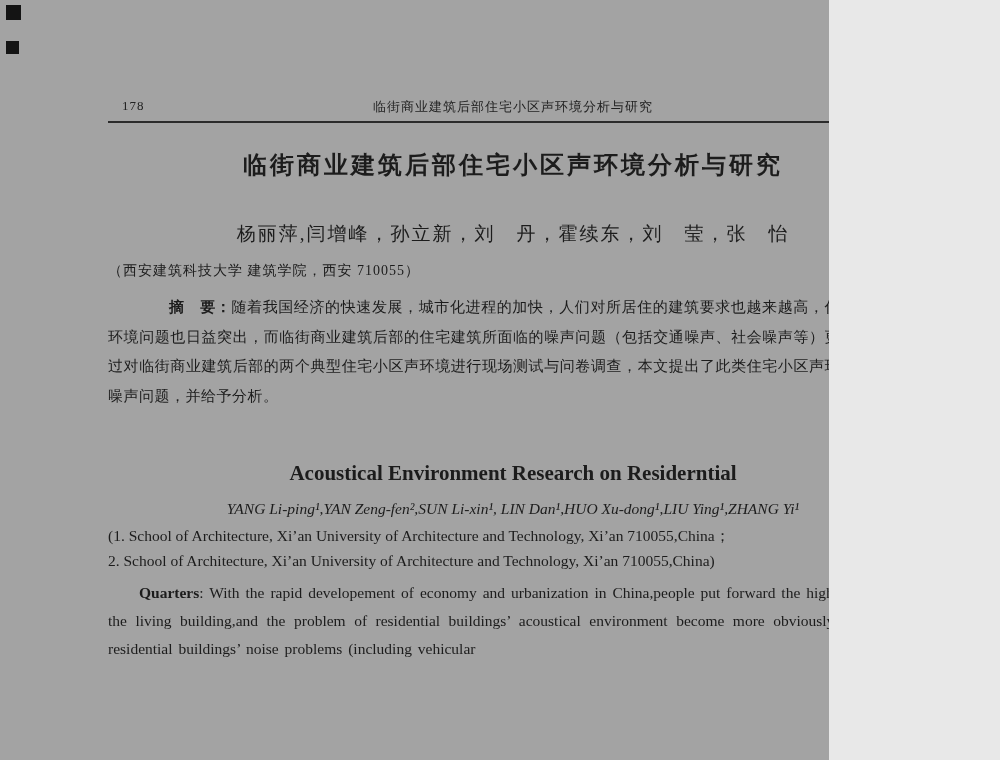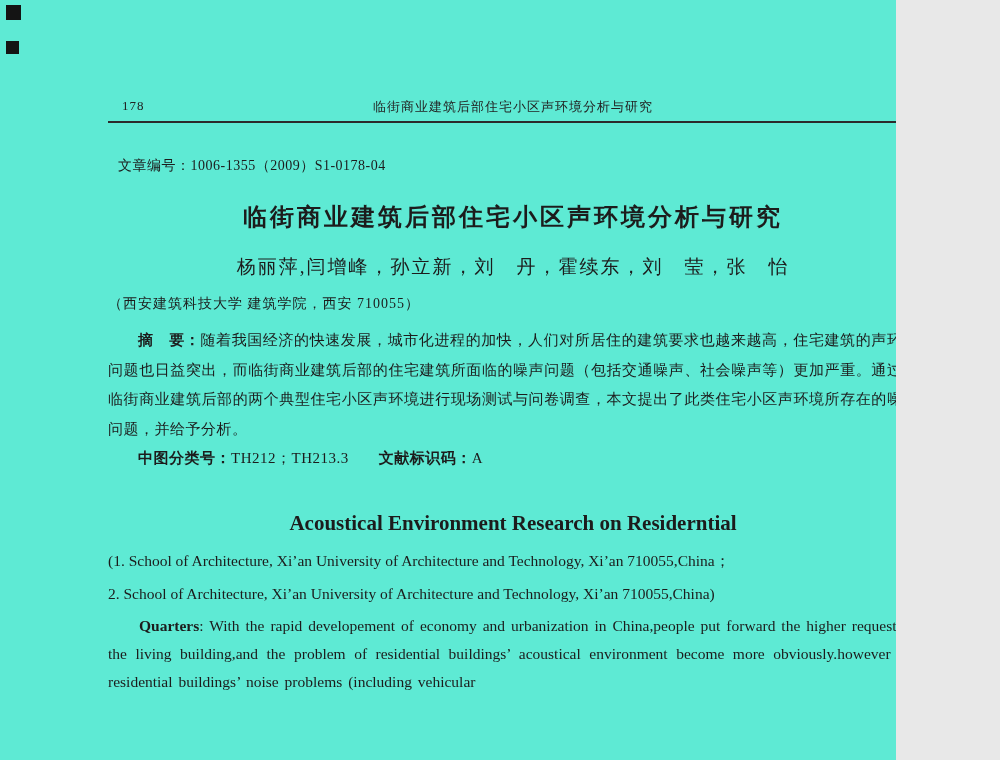--- a/index.html
+++ b/index.html
@@ -2,23 +2,23 @@
 <html><head>
 <meta charset="utf-8">
 <style>
   html, body {
     margin: 0;
     padding: 0;
     background: #e8e8e8;
   }
   .paper {
     position: relative;
-    width: 896px;
+    width: 829px;
     height: 760px;
-    background: #5eead4;
+    background: #a3a3a3;
     overflow: hidden;
     color: #1c1c1c;
     font-family: "Liberation Serif", "DejaVu Serif", serif;
     text-decoration: underline;
   }
   .artifact {
     position: absolute;
     background: #141414;
   }
   .artifact.a1 { left: 6px; top: 5px;  width: 15px; height: 15px; }
@@ -66,21 +66,21 @@
     letter-spacing: 0.5px;
   }
   .title-zh {
     margin-top: 26px;
     text-align: center;
     font-size: 24px;
     font-weight: bold;
     letter-spacing: 3px;
   }
   .authors-zh {
-    margin-top: 21px;
+    margin-top: 40px;
     text-align: center;
     font-size: 19px;
     letter-spacing: 2px;
   }
   .affiliation-zh {
     margin-top: 15px;
     font-size: 14px;
     letter-spacing: 1px;
   }
   .abstract-zh {
@@ -91,42 +91,42 @@
     text-indent: 2em;
     letter-spacing: 0.5px;
   }
   .keywords-zh, .clc-line {
     font-size: 15px;
     line-height: 29.5px;
     text-indent: 2em;
     letter-spacing: 0.5px;
   }
   .clc-gap { margin-left: 2em; }
-  b.zh-label { font-weight: bold; }
+  b.zh-label { font-weight: bold; margin-left: 31px; }
 
   .title-en {
-    margin-top: 29px;
+    margin-top: 42px;
     text-align: center;
     font-size: 21px;
     font-weight: bold;
     line-height: 40px;
   }
   .title-en .line { display: block; }
   .authors-en {
     margin-top: 7px;
     text-align: center;
     font-style: italic;
     font-size: 15.5px;
   }
   .affil-en {
     margin-top: 8px;
     text-align: left;
     font-size: 15.5px;
   }
-  .affil-en + .affil-en { margin-top: 13px; }
+  .affil-en + .affil-en { margin-top: 5px; }
   .abstract-en {
     margin-top: 9px;
     font-size: 15.5px;
     line-height: 28px;
     text-align: justify;
     text-indent: 2em;
     word-spacing: 2px;
   }
 </style>
 </head>
@@ -138,37 +138,36 @@
   <div class="artifact a2"></div>
 
   <div class="content">
 
     <div class="running-header">
       <span class="page-num">178</span>
       <span class="rh-title">临街商业建筑后部住宅小区声环境分析与研究</span>
     </div>
     <hr class="header-rule">
 
-    <p class="article-id">文章编号：1006-1355（2009）S1-0178-04</p>
 
     <h1 class="title-zh">临街商业建筑后部住宅小区声环境分析与研究</h1>
 
     <p class="authors-zh">杨丽萍,闫增峰，孙立新，刘　丹，霍续东，刘　莹，张　怡</p>
 
     <p class="affiliation-zh">（西安建筑科技大学 建筑学院，西安 710055）</p>
 
     <p class="abstract-zh"><b class="zh-label">摘　要：</b><span>随着我国经济的快速发展，城市化进程的加快，人们对所居住的建筑要求也越来越高，住宅建筑的声环境问题也日益突出，而临街商业建筑后部的住宅建筑所面临的噪声问题（包括交通噪声、社会噪声等）更加严重。通过对临街商业建筑后部的两个典型住宅小区声环境进行现场测试与问卷调查，本文提出了此类住宅小区声环境所存在的噪声问题，并给予分析。</span></p>
 
 
-    <p class="clc-line"><b class="zh-label">中图分类号：</b><span>TH212；TH213.3</span><b class="zh-label clc-gap">文献标识码：</b><span>A</span></p>
 
     <h2 class="title-en">
       <span class="line">Acoustical Environment Research on Residerntial</span>
     </h2>
 
+    <p class="authors-en">YANG Li-ping¹,YAN Zeng-fen²,SUN Li-xin¹,  LIN Dan¹,HUO Xu-dong¹,LIU Ying¹,ZHANG Yi¹</p>
 
     <p class="affil-en">(1. School of Architecture, Xi’an University of Architecture and Technology, Xi’an 710055,China；</p>
     <p class="affil-en">2. School of Architecture, Xi’an University of Architecture and Technology, Xi’an 710055,China)</p>
 
     <p class="abstract-en"><b>Quarters</b><span>: With the rapid developement of economy and urbanization in China,people put forward the higher request on the living building,and the problem of residential buildings’ acoustical environment become more obviously.however the residential buildings’ noise problems (including vehicular</span></p>
 
   </div>
 </div>
 
 </body></html>

